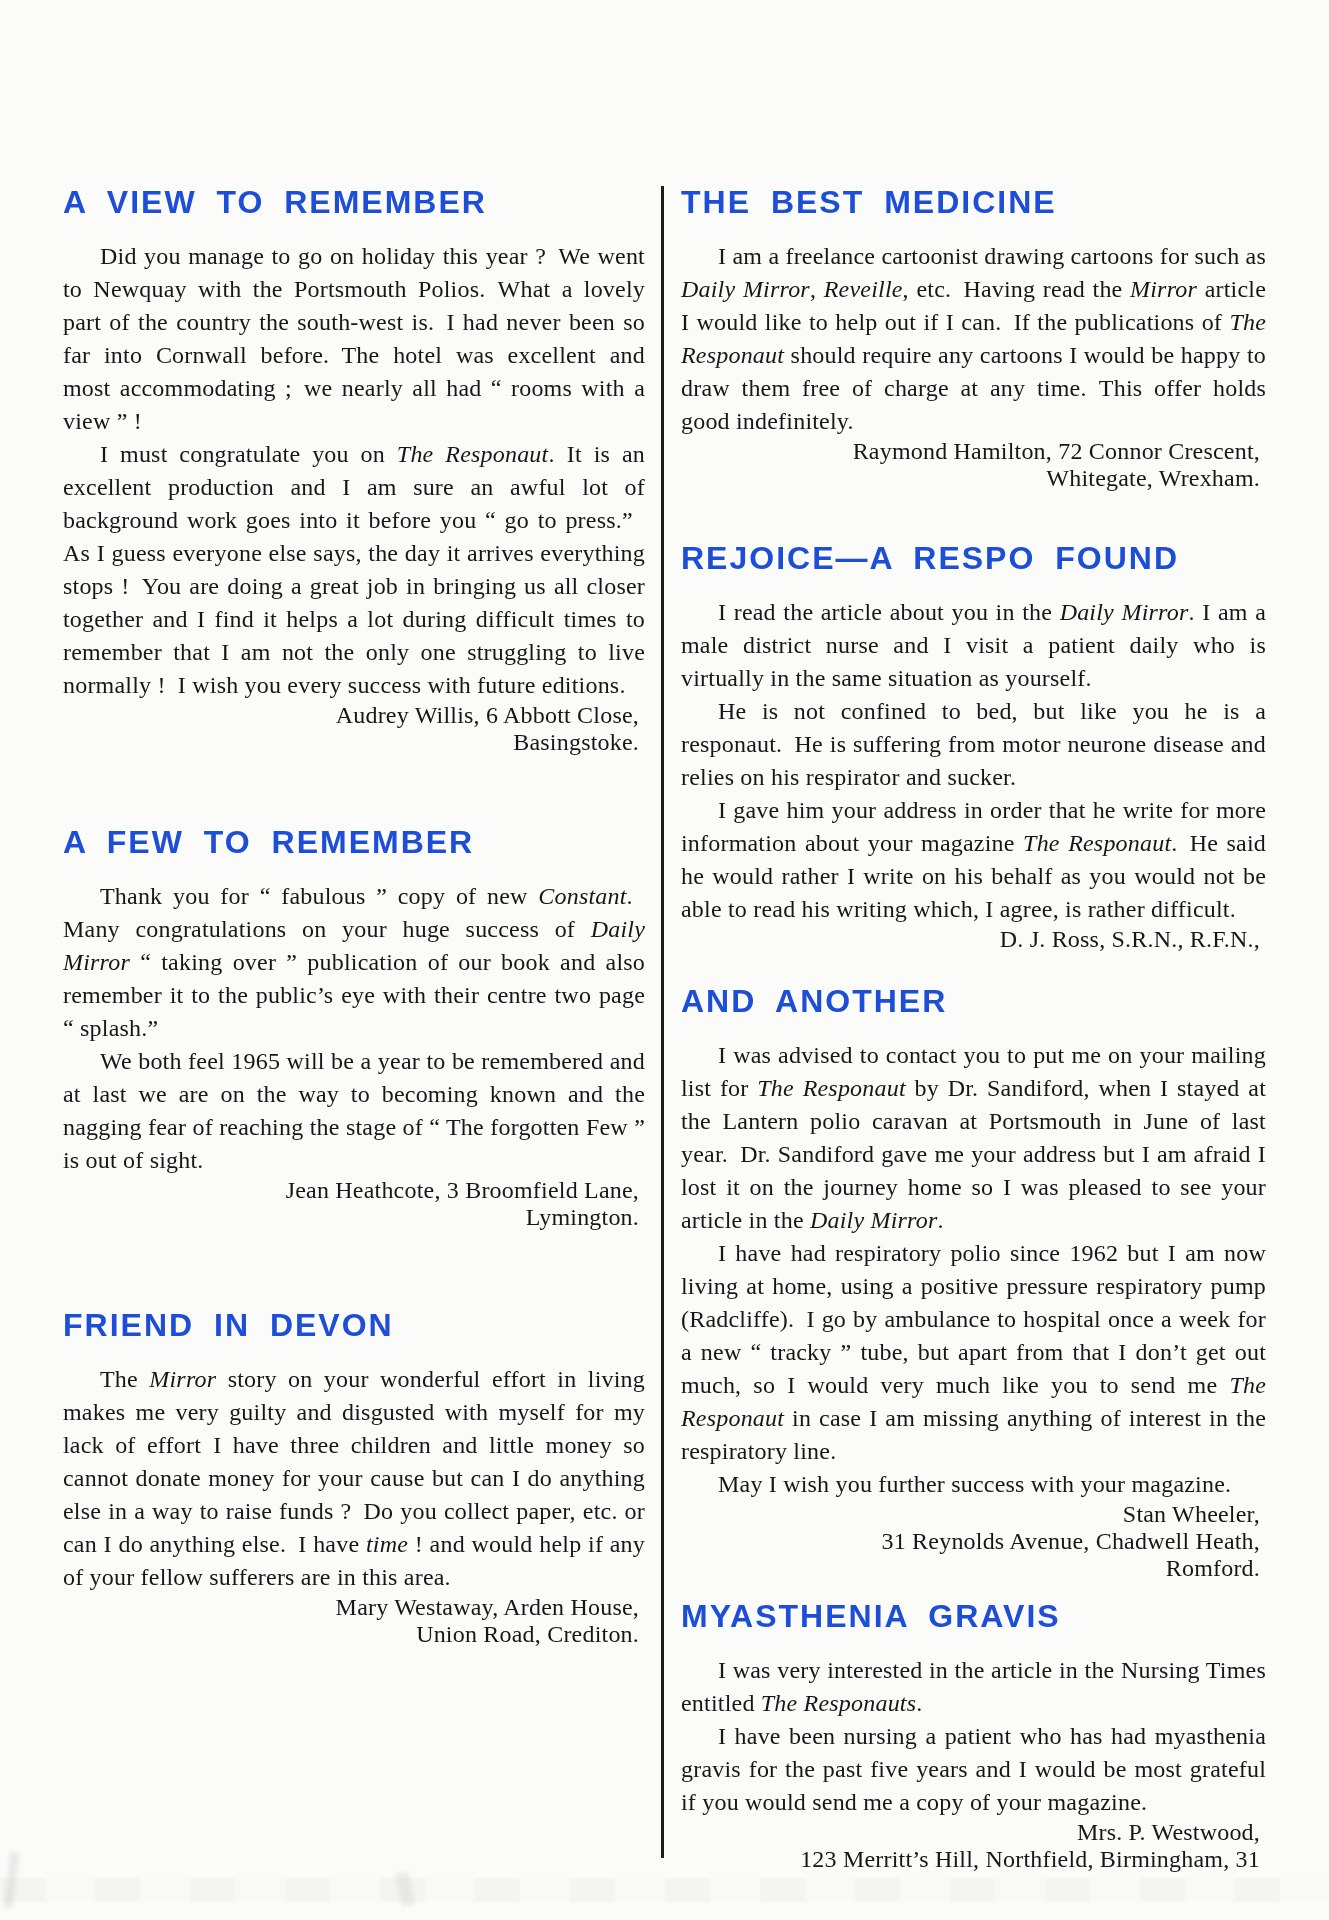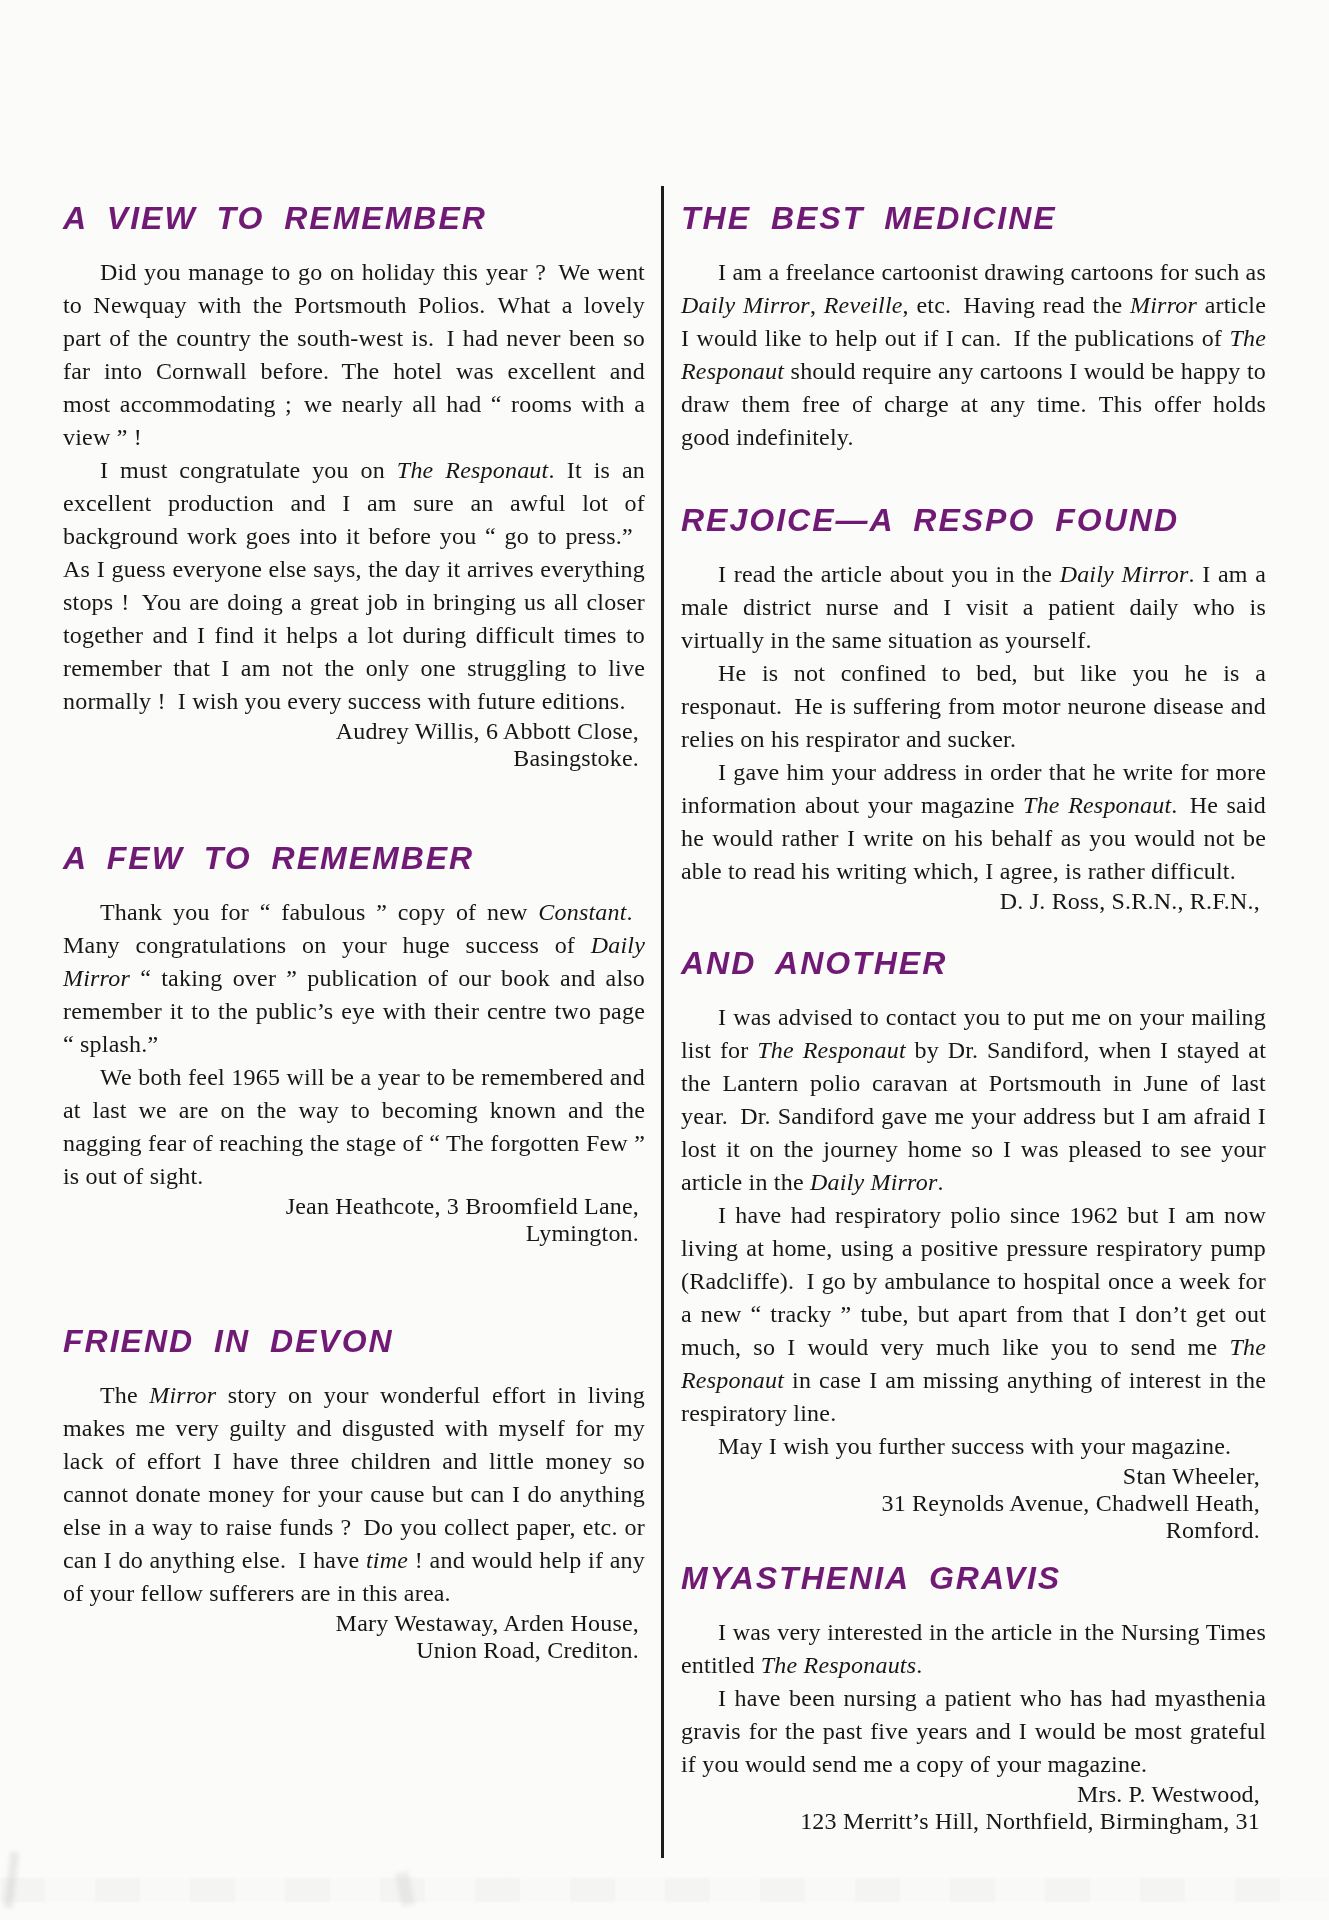--- a/index.html
+++ b/index.html
@@ -30,29 +30,28 @@
     background: #1d1d1d;
   }
   .letter-section { display: block; }
   
   .col-left  .letter-section:nth-of-type(2) { margin-top: 70px; }
   .col-left  .letter-section:nth-of-type(3) { margin-top: 78px; }
   .col-right .letter-section:nth-of-type(2) { margin-top: 50px; }
   .col-right .letter-section:nth-of-type(3) { margin-top: 32px; }
   .col-right .letter-section:nth-of-type(4) { margin-top: 18px; }
   .section-heading {
-    margin: 16px 0 22px 0;
+    margin: 0 0 22px 0;
     font-family: "Liberation Sans", sans-serif;
     font-weight: 700;
     font-size: 32px;
     line-height: 1;
     letter-spacing: 2px;
     word-spacing: 9px;
-    color: #701a75;
-    font-style: italic;
+    color: #1d4ed8;
   }
   .body-par {
     margin: 0;
     font-size: 24px;
     line-height: 33px;
     letter-spacing: 0.2px;
     text-align: justify;
     text-indent: 37px;
     color: #171717;
   }
@@ -128,20 +127,22 @@
             <div class="sig-line">Union Road, Crediton.</div>
           </div>
   </section>
 </div>
     <div class="divider"></div>
     <div class="col col-right">
   <section class="letter-section">
     <h2 class="section-heading">THE BEST MEDICINE</h2>
     <p class="body-par"><span>I am a freelance cartoonist drawing cartoons for such as </span><i>Daily Mirror</i><span>, </span><i>Reveille</i><span>, etc. Having read the </span><i>Mirror</i><span> article I would like to help out if I can. If the publications of </span><i>The Responaut</i><span> should require any cartoons I would be happy to draw them free of charge at any time. This offer holds good indefinitely.</span></p>
           <div class="signature-block">
+            <div class="sig-line">Raymond Hamilton, 72 Connor Crescent,</div>
+            <div class="sig-line">Whitegate, Wrexham.</div>
           </div>
   </section>
 
   <section class="letter-section">
     <h2 class="section-heading">REJOICE—A RESPO FOUND</h2>
     <p class="body-par"><span>I read the article about you in the </span><i>Daily Mirror</i><span>. I am a male district nurse and I visit a patient daily who is virtually in the same situation as yourself.</span></p>
           <p class="body-par"><span>He is not confined to bed, but like you he is a responaut. He is suffering from motor neurone disease and relies on his respirator and sucker.</span></p>
           <p class="body-par"><span>I gave him your address in order that he write for more information about your magazine </span><i>The Responaut</i><span>. He said he would rather I write on his behalf as you would not be able to read his writing which, I agree, is rather difficult.</span></p>
           <div class="signature-block">
             <div class="sig-line">D. J. Ross, S.R.N., R.F.N.,</div>

